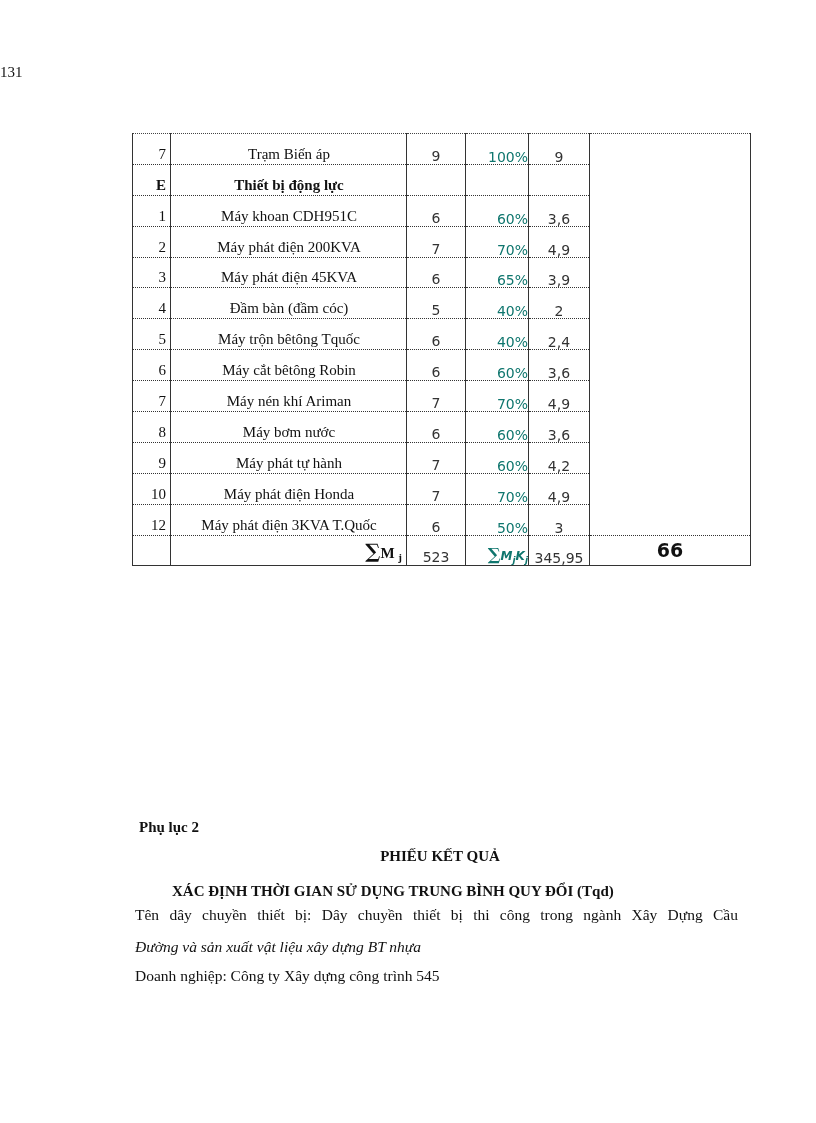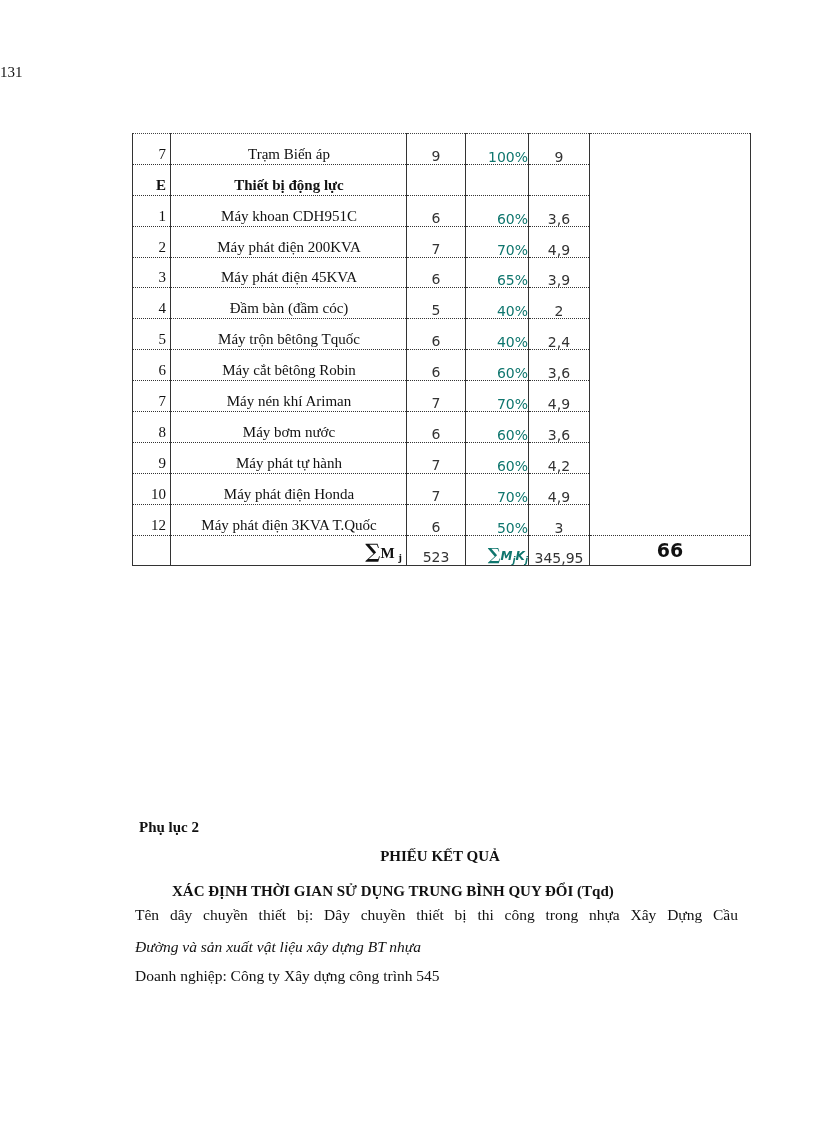--- a/index.html
+++ b/index.html
@@ -164,15 +164,15 @@
         <td class="c-k" style="padding-top:1px !important;"><span class="sumk"><span class="sigma" style="font-size:17px">∑</span><span>M</span><sub style="font-size:9px">j</sub><span>K</span><sub style="font-size:9px">j</sub></span></td>
         <td class="c-mk">345,95</td>
         <td class="c-last">66</td>
       </tr>
     </tbody>
 </table>
 
 <div class="appendix">Phụ lục 2</div>
 <div class="heading1">PHIẾU KẾT  QUẢ</div>
 <div class="heading2">XÁC ĐỊNH THỜI  GIAN SỬ DỤNG TRUNG BÌNH QUY ĐỔI (Tqd)</div>
-<div class="para p1">Tên  dây  chuyền  thiết  bị:  Dây  chuyền  thiết  bị  thi  công  trong nhựa  Xây  Dựng  Cầu</div>
+<div class="para p1">Tên  dây  chuyền  thiết  bị:  Dây  chuyền  thiết  bị  thi  công  trong ngành  Xây  Dựng  Cầu</div>
 <div class="para p2">Đường  và  sản xuất  vật  liệu xây  dựng BT  nhựa</div>
 <div class="para p3">Doanh  nghiệp:  Công ty Xây  dựng  công trình 545</div>
 
 </body></html>

